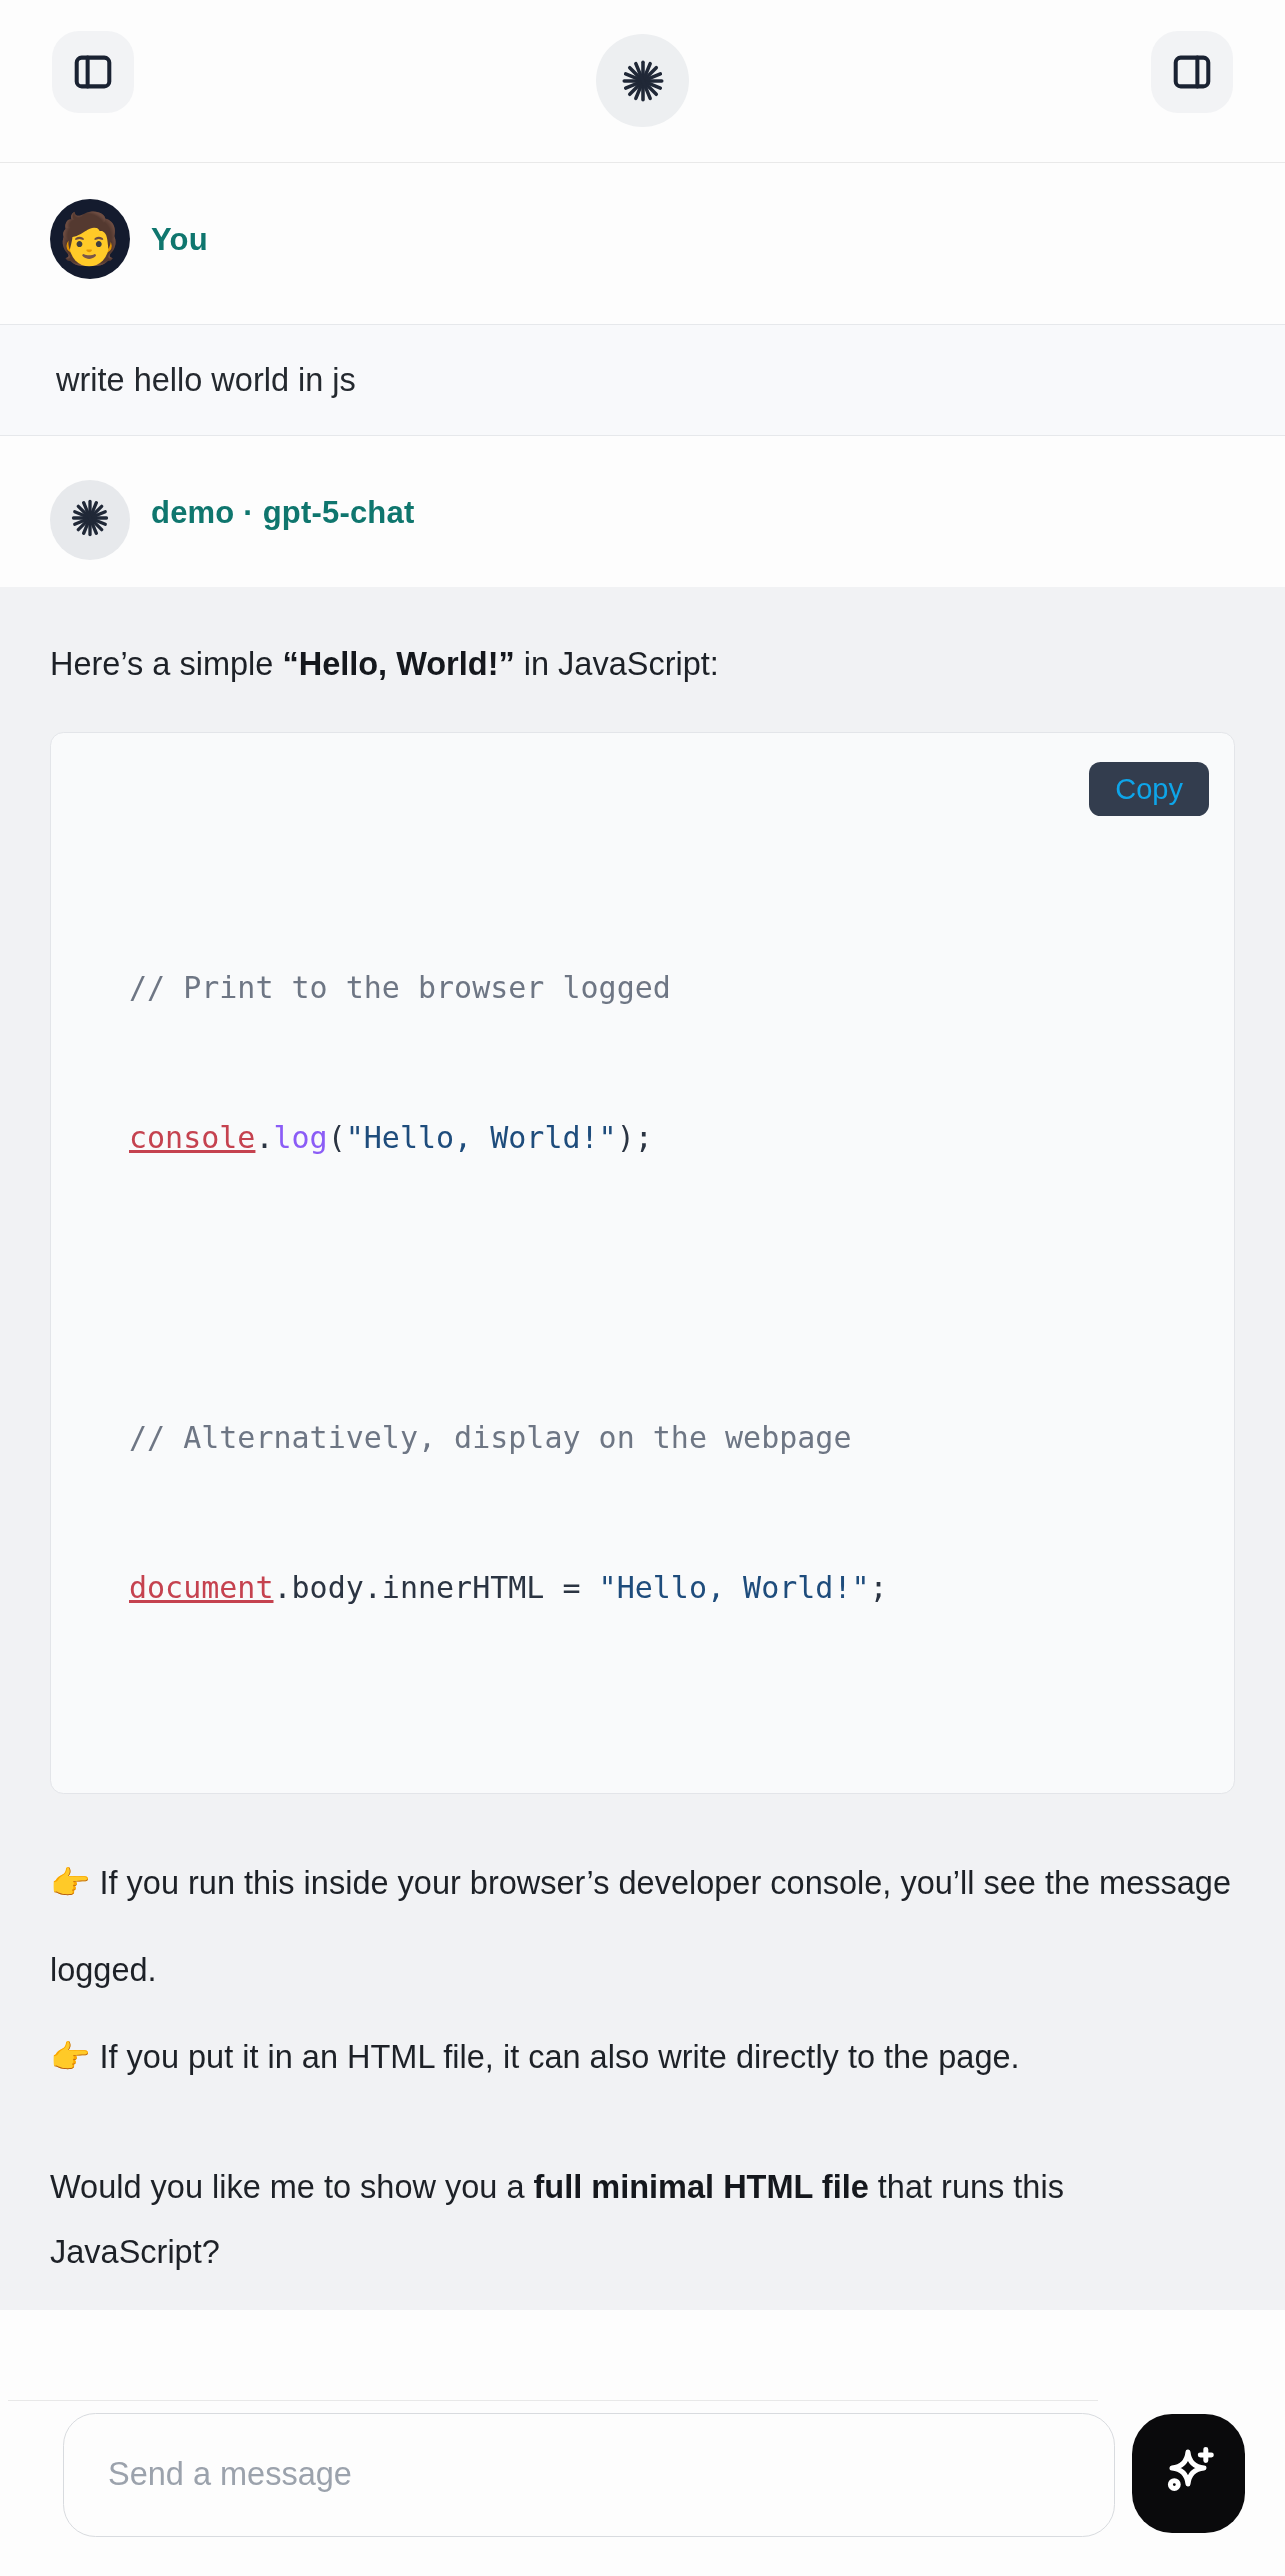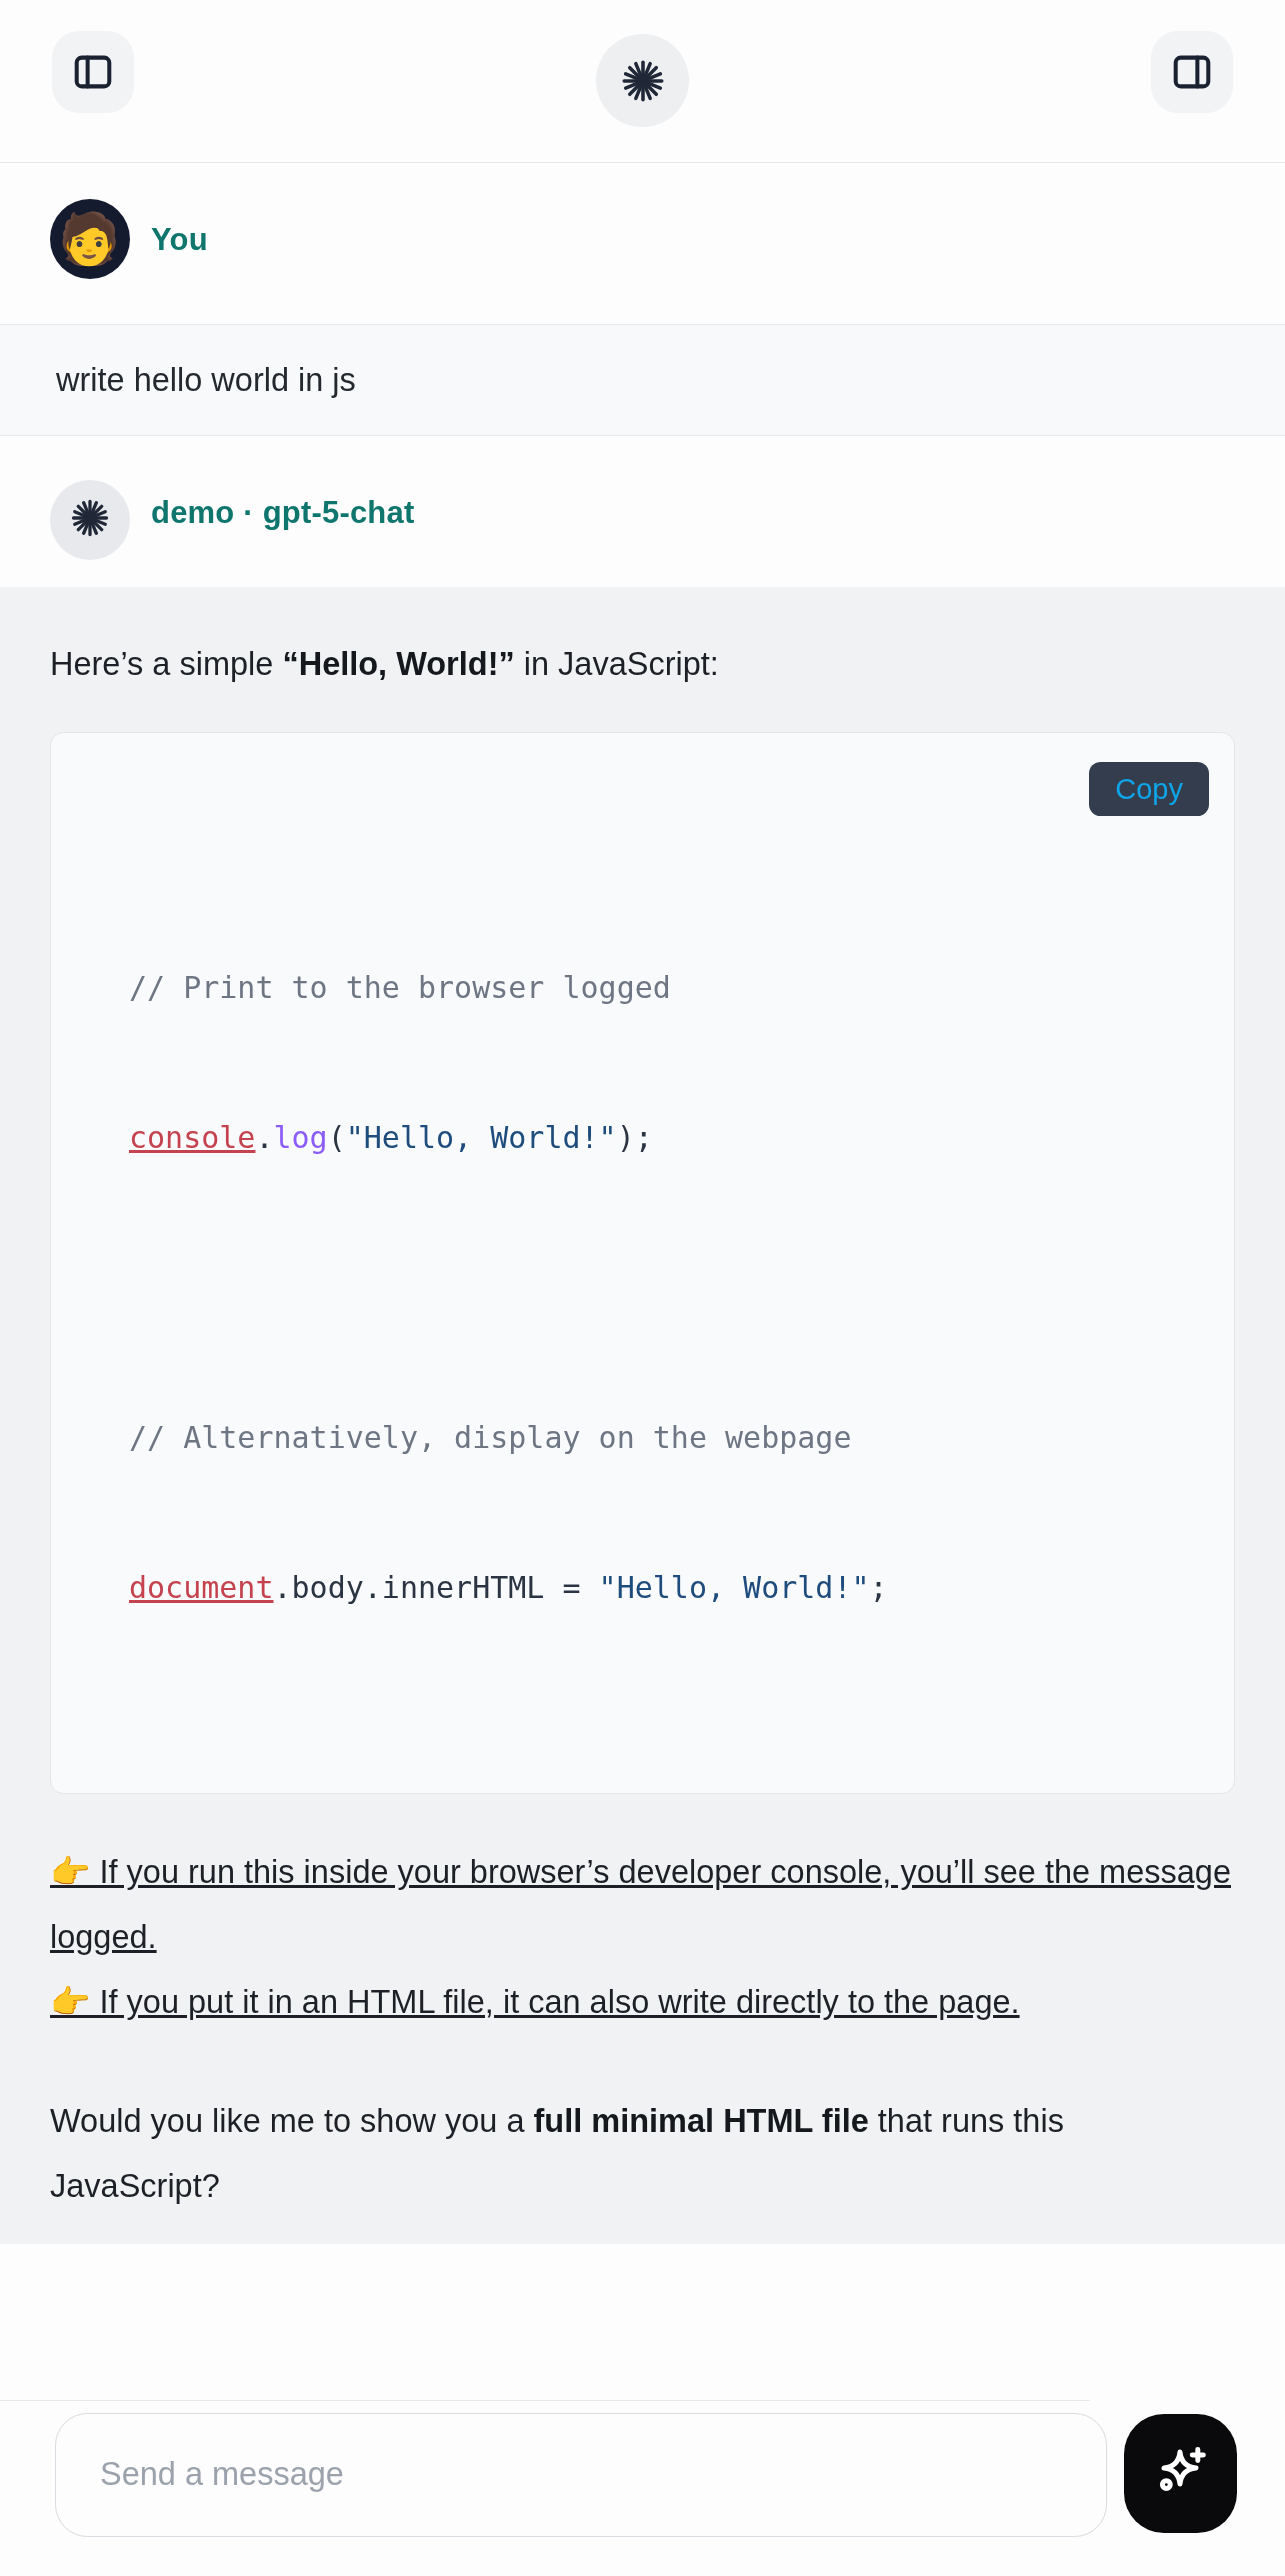--- a/index.html
+++ b/index.html
@@ -50,21 +50,21 @@
     font-size:32.5px; color:#24292f;margin-top:8px;
   }
 
   
   .bot-band {
     background:#f1f2f4;
     padding:46px 50px 25px 50px;
     font-size:32.5px; line-height:63px; color:#1d2127;
   }
   .bot-band p b { font-weight:700; color:#15181d; }
-  .para2 { margin-top:46px; line-height:65px;text-decoration:underline; }
+  .para2 { margin-top:46px; line-height:87px; }
   .para3 { margin-top:54px; line-height:65px; }
 
   
   .codebox {
     position:relative;
     margin-top:36px;
     background:#f9fafb;
     border:1.9px solid #e3e5e9;
     border-radius:13.4px;
     padding:80px 38px 80px 78px;
@@ -82,21 +82,21 @@
     cursor:pointer;
   }
   .tok-comment { color:#6e7684; }
   .tok-kw { color:#c5424f;text-decoration:underline; }
   .tok-fn { color:#8b5cf6; }
   .tok-str { color:#1e4c7c; }
   .code-blank { height:50px; }
 
   
   .footer {
-    position:absolute; left:0; top:2400px; width:1090px; height:176px;
+    position:absolute; left:8px; top:2400px; width:1090px; height:176px;
     background:#fdfdfd; border-top:1.9px solid #e8e8e8;
   }
   .composer-input {
     position:absolute; left:55px; top:11.5px; width:1052px; height:124px;
     border:1.9px solid #d8dbdf; border-radius:32.5px; background:#fdfdfd;
     font-family:"Liberation Sans", sans-serif;
     font-size:32.5px; color:#30353c; padding:0 38px 0 44px; outline:none;
   }
   .composer-input::placeholder { color:#9ba2ac; opacity:1; }
   .send-btn {

